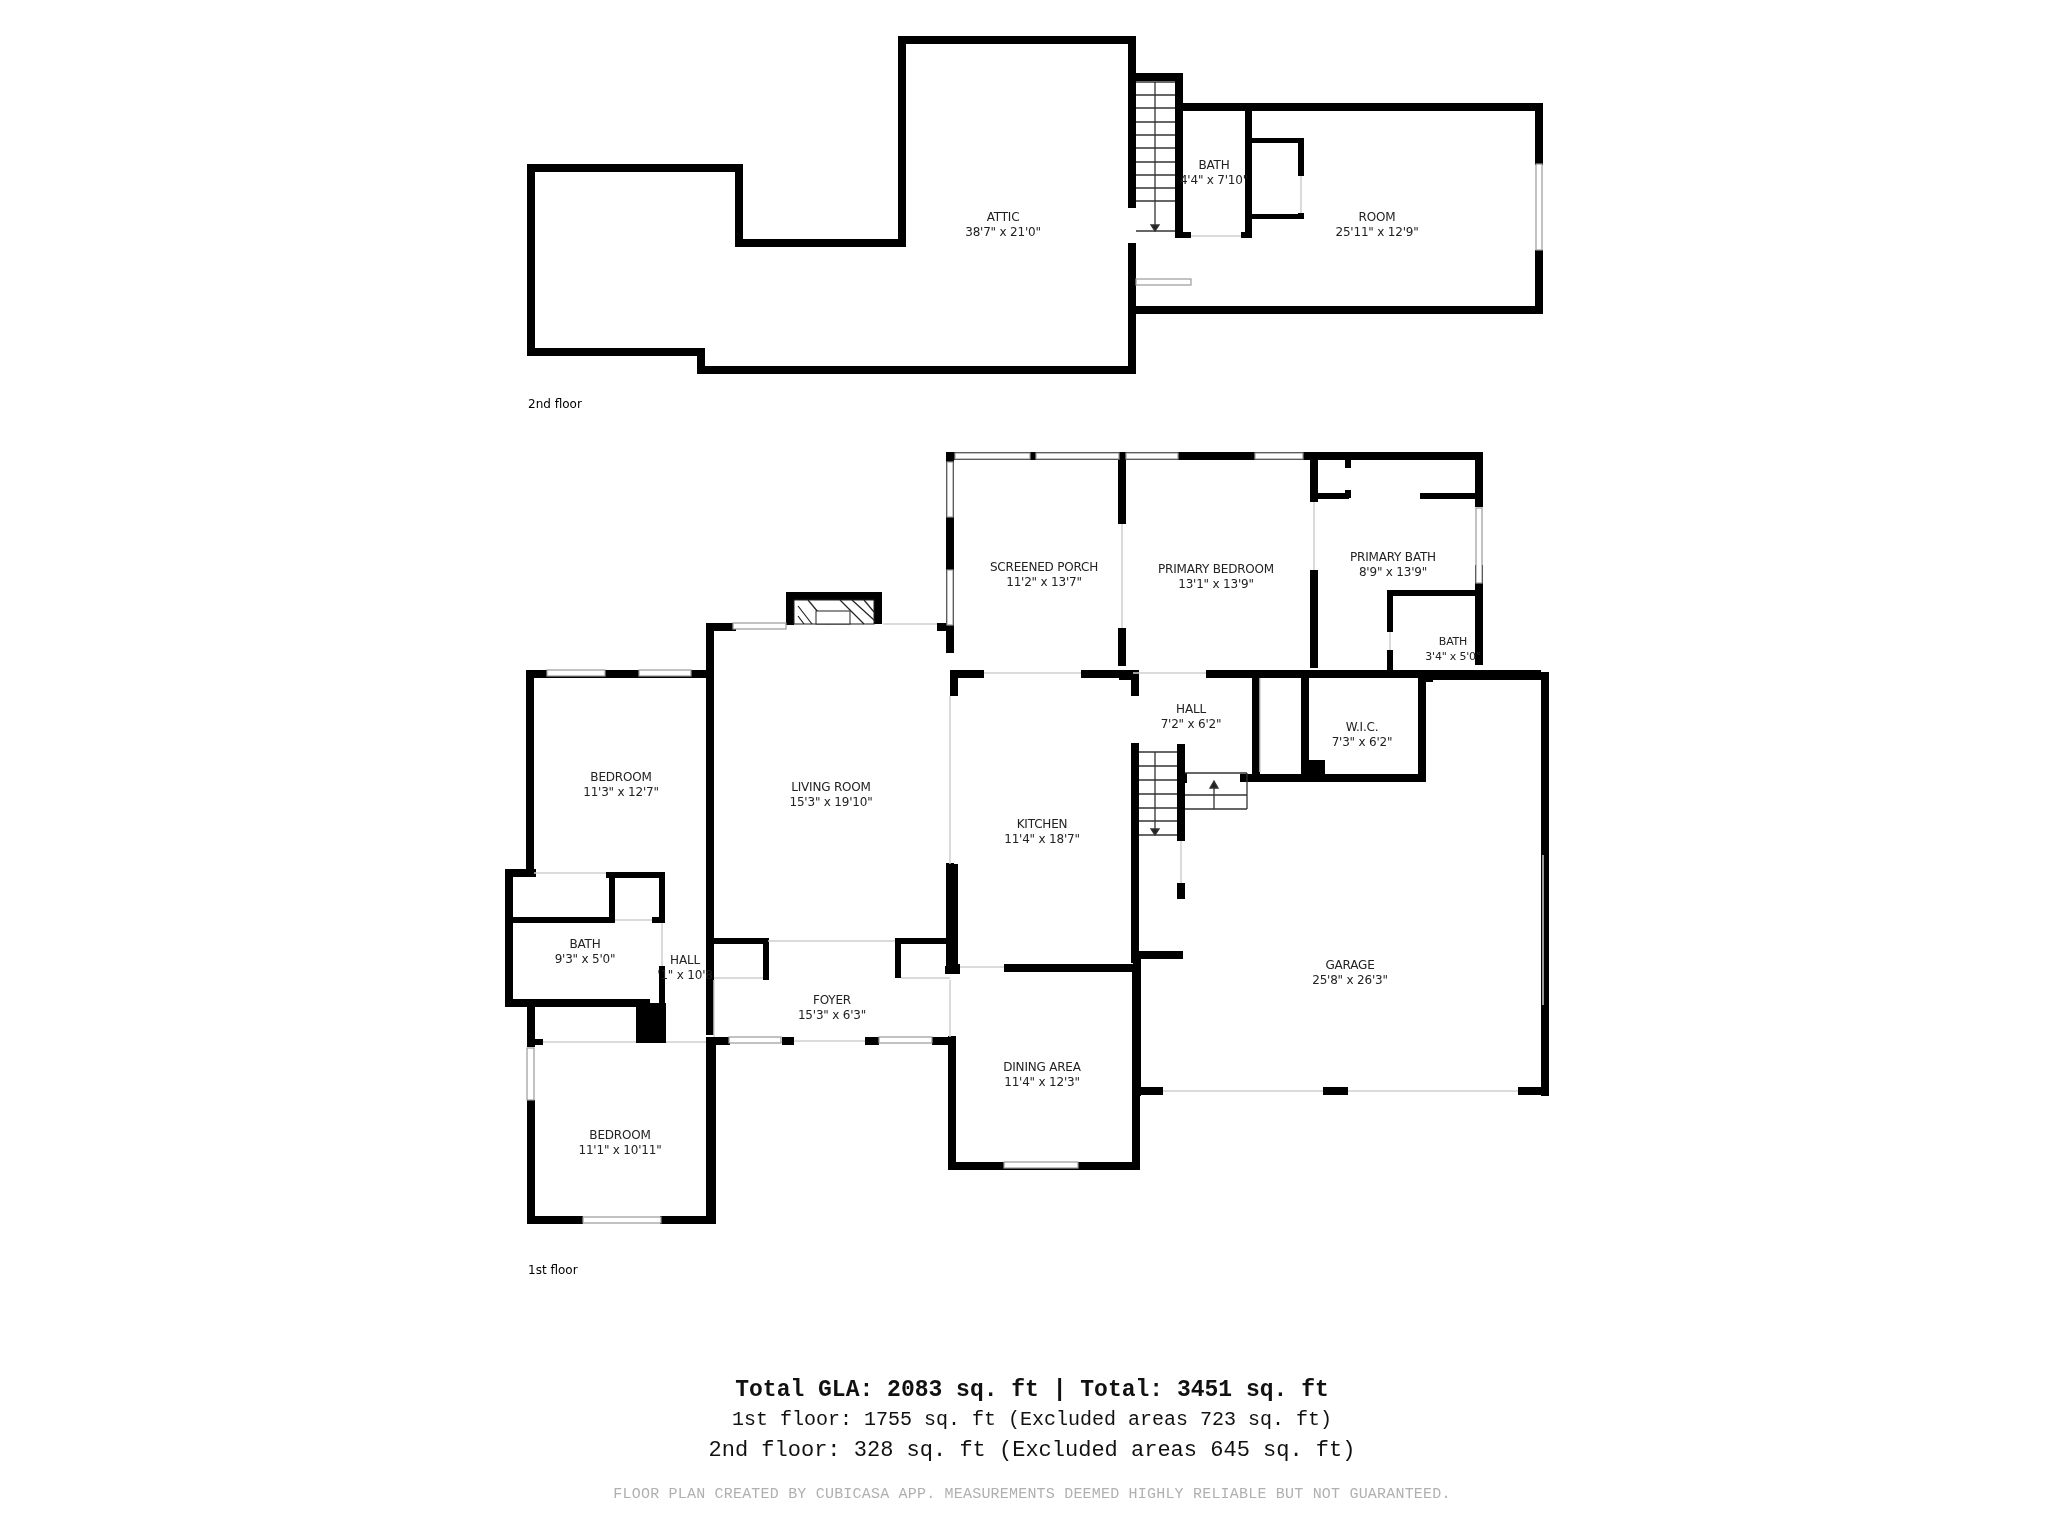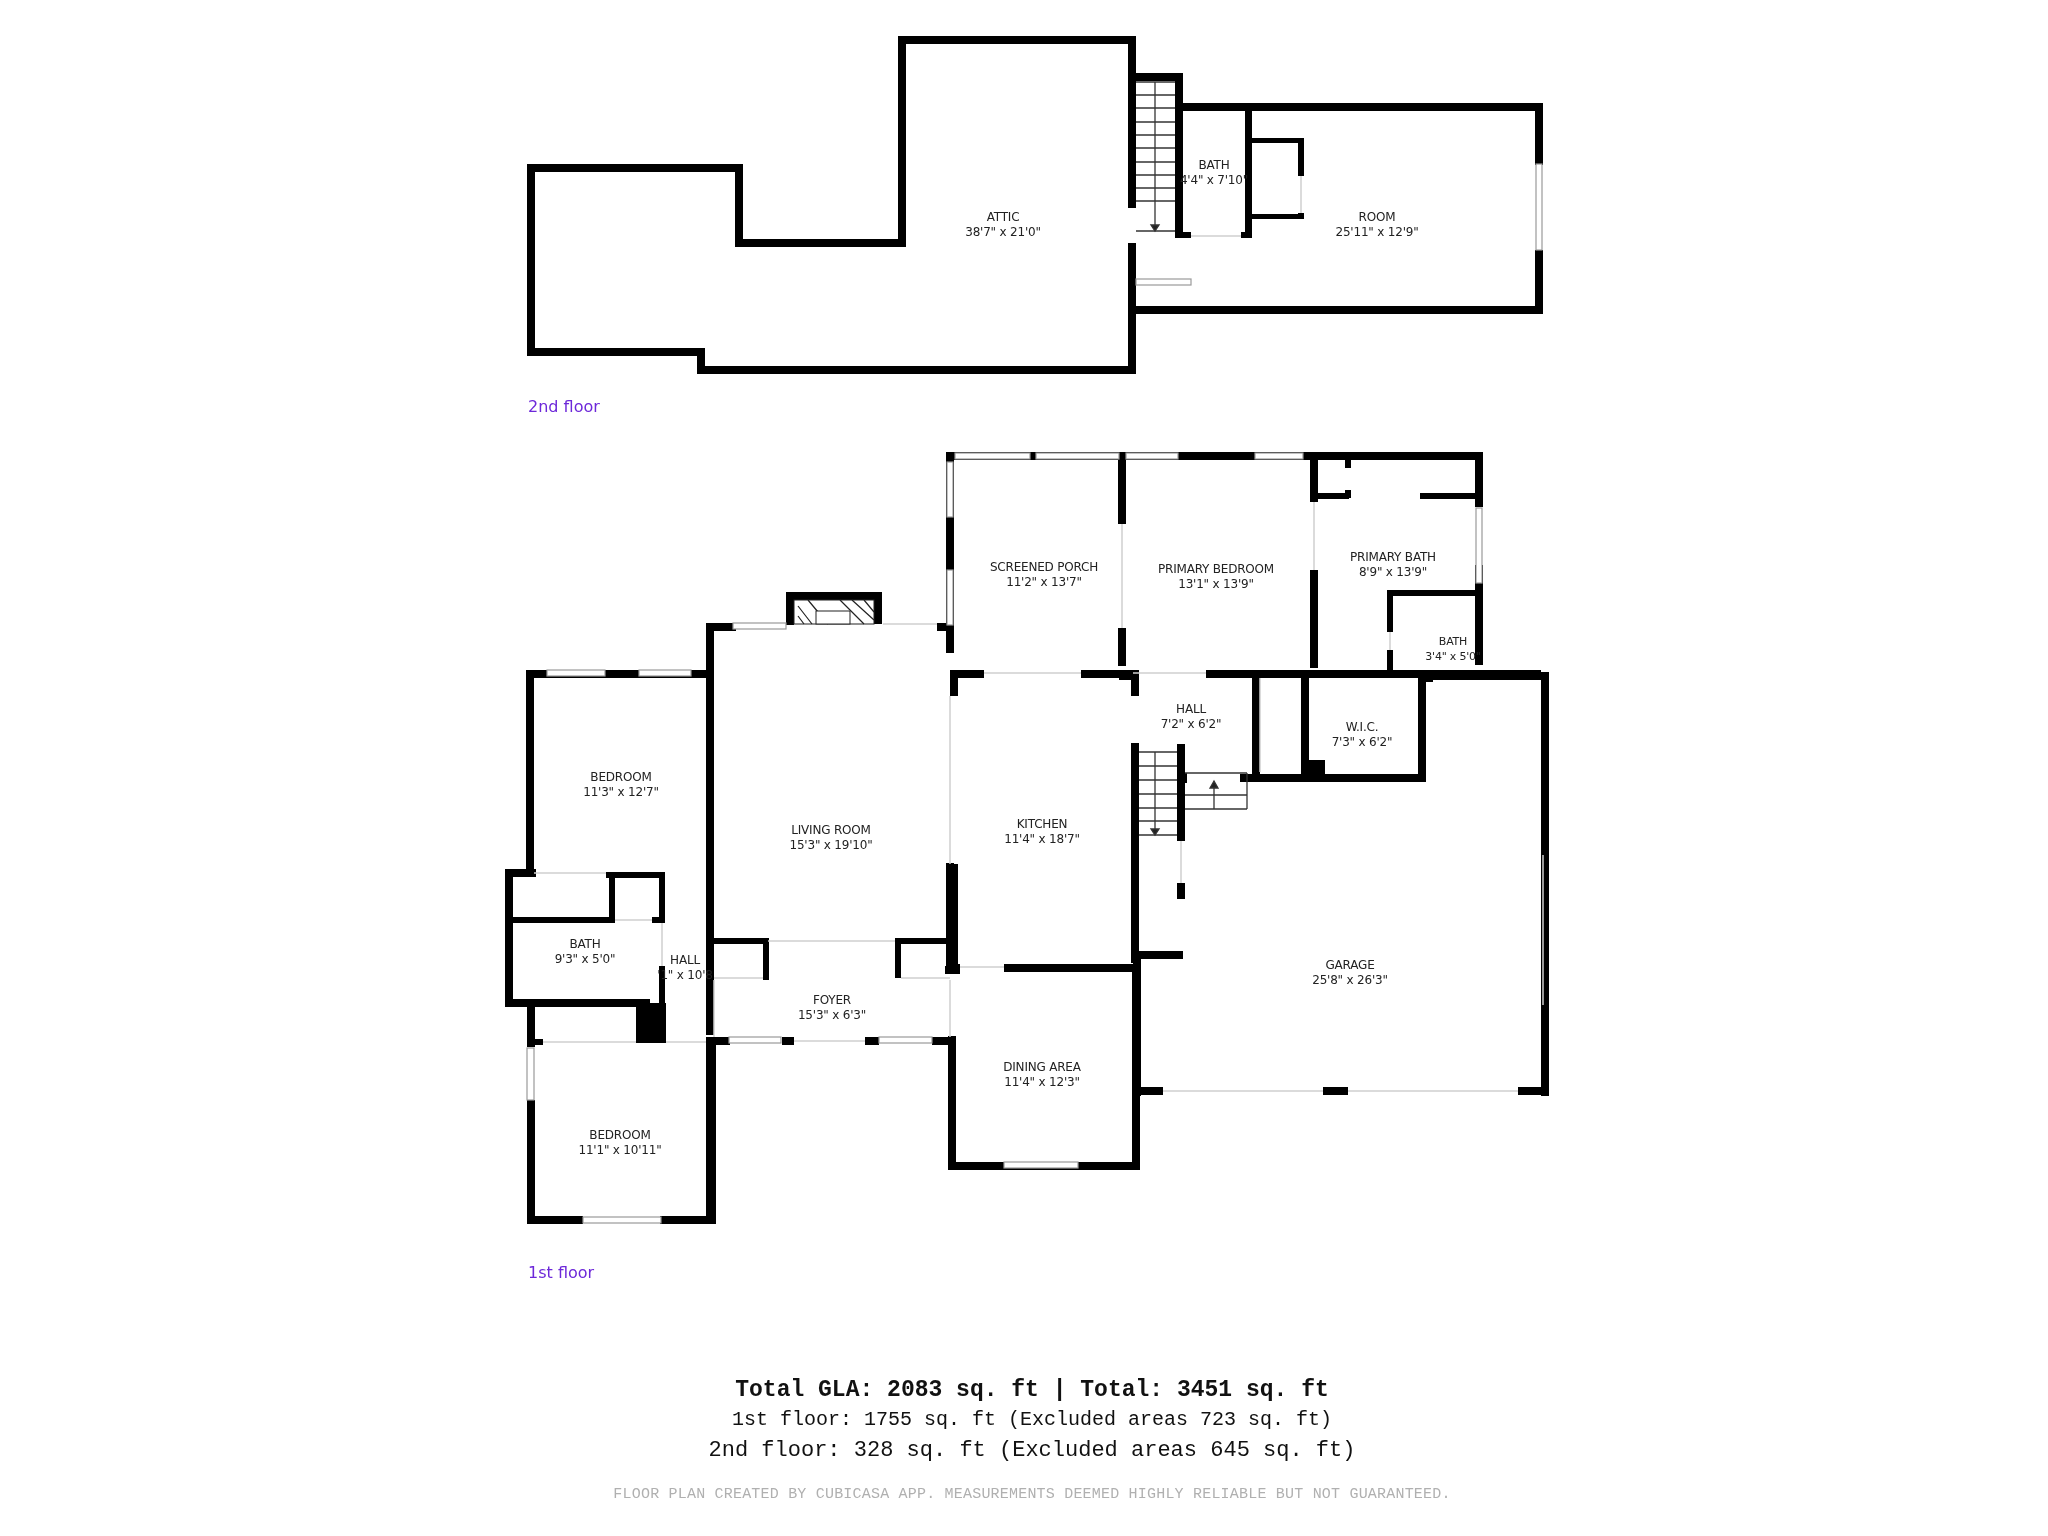--- a/index.html
+++ b/index.html
@@ -5,21 +5,21 @@
   html, body { margin:0; padding:0; background:#ffffff; }
   body { width:2048px; height:1536px; position:relative; overflow:hidden; font-family:"DejaVu Sans", sans-serif; }
   #plan { position:absolute; left:0; top:0; width:2048px; height:1536px; }
   .wall { fill:#000000; }
   .win { fill:#ffffff; stroke:#9a9a9a; stroke-width:1.2; }
   .opening { stroke:#cfcfcf; stroke-width:1.5; fill:none; }
   .stair { stroke:#333333; stroke-width:1.3; fill:none; }
   .rlabel { position:absolute; transform:translateX(-50%); text-align:center; font-family:"DejaVu Sans", sans-serif; color:#222; font-size:12px; line-height:15px; white-space:nowrap; letter-spacing:-0.2px; }
   .rlabel .n { display:block; text-transform:uppercase; }
   .rlabel .d { display:block; }
-  .floor-label { position:absolute; font-family:"DejaVu Sans", sans-serif; font-size:16px; color:#6d28d9; }
+  .floor-label { position:absolute; font-family:"DejaVu Sans", sans-serif; font-size:12px; color:#000000; }
   .summary { position:absolute; left:8px; width:2048px; text-align:center; font-family:Liberation Mono, monospace; color:#111; }
   .summary.total { top:1377px; font-size:23px; font-weight:bold; }
   .summary.l1 { top:1408px; font-size:20px; }
   .summary.l2 { top:1438px; font-size:22px; }
   .summary.disc { top:1486px; font-size:15px; color:#b0b0b0; letter-spacing:0.2px; }
 </style>
 </head>
 <body>
 
 <svg id="plan" viewBox="0 0 2048 1536" xmlns="http://www.w3.org/2000/svg">
@@ -291,21 +291,21 @@
   <span class="d">7'2" x 6'2"</span>
 </div>
 <div class="rlabel" style="left:1362px;top:720px;">
   <span class="n">W.I.C.</span>
   <span class="d">7'3" x 6'2"</span>
 </div>
 <div class="rlabel" style="left:621px;top:770px;">
   <span class="n">BEDROOM</span>
   <span class="d">11'3" x 12'7"</span>
 </div>
-<div class="rlabel" style="left:831px;top:780px;margin-top:43px;">
+<div class="rlabel" style="left:831px;top:780px;">
   <span class="n">LIVING ROOM</span>
   <span class="d">15'3" x 19'10"</span>
 </div>
 <div class="rlabel" style="left:1042px;top:817px;">
   <span class="n">KITCHEN</span>
   <span class="d">11'4" x 18'7"</span>
 </div>
 <div class="rlabel" style="left:1350px;top:917px;margin-top:41px;">
   <span class="n">GARAGE</span>
   <span class="d">25'8" x 26'3"</span>

